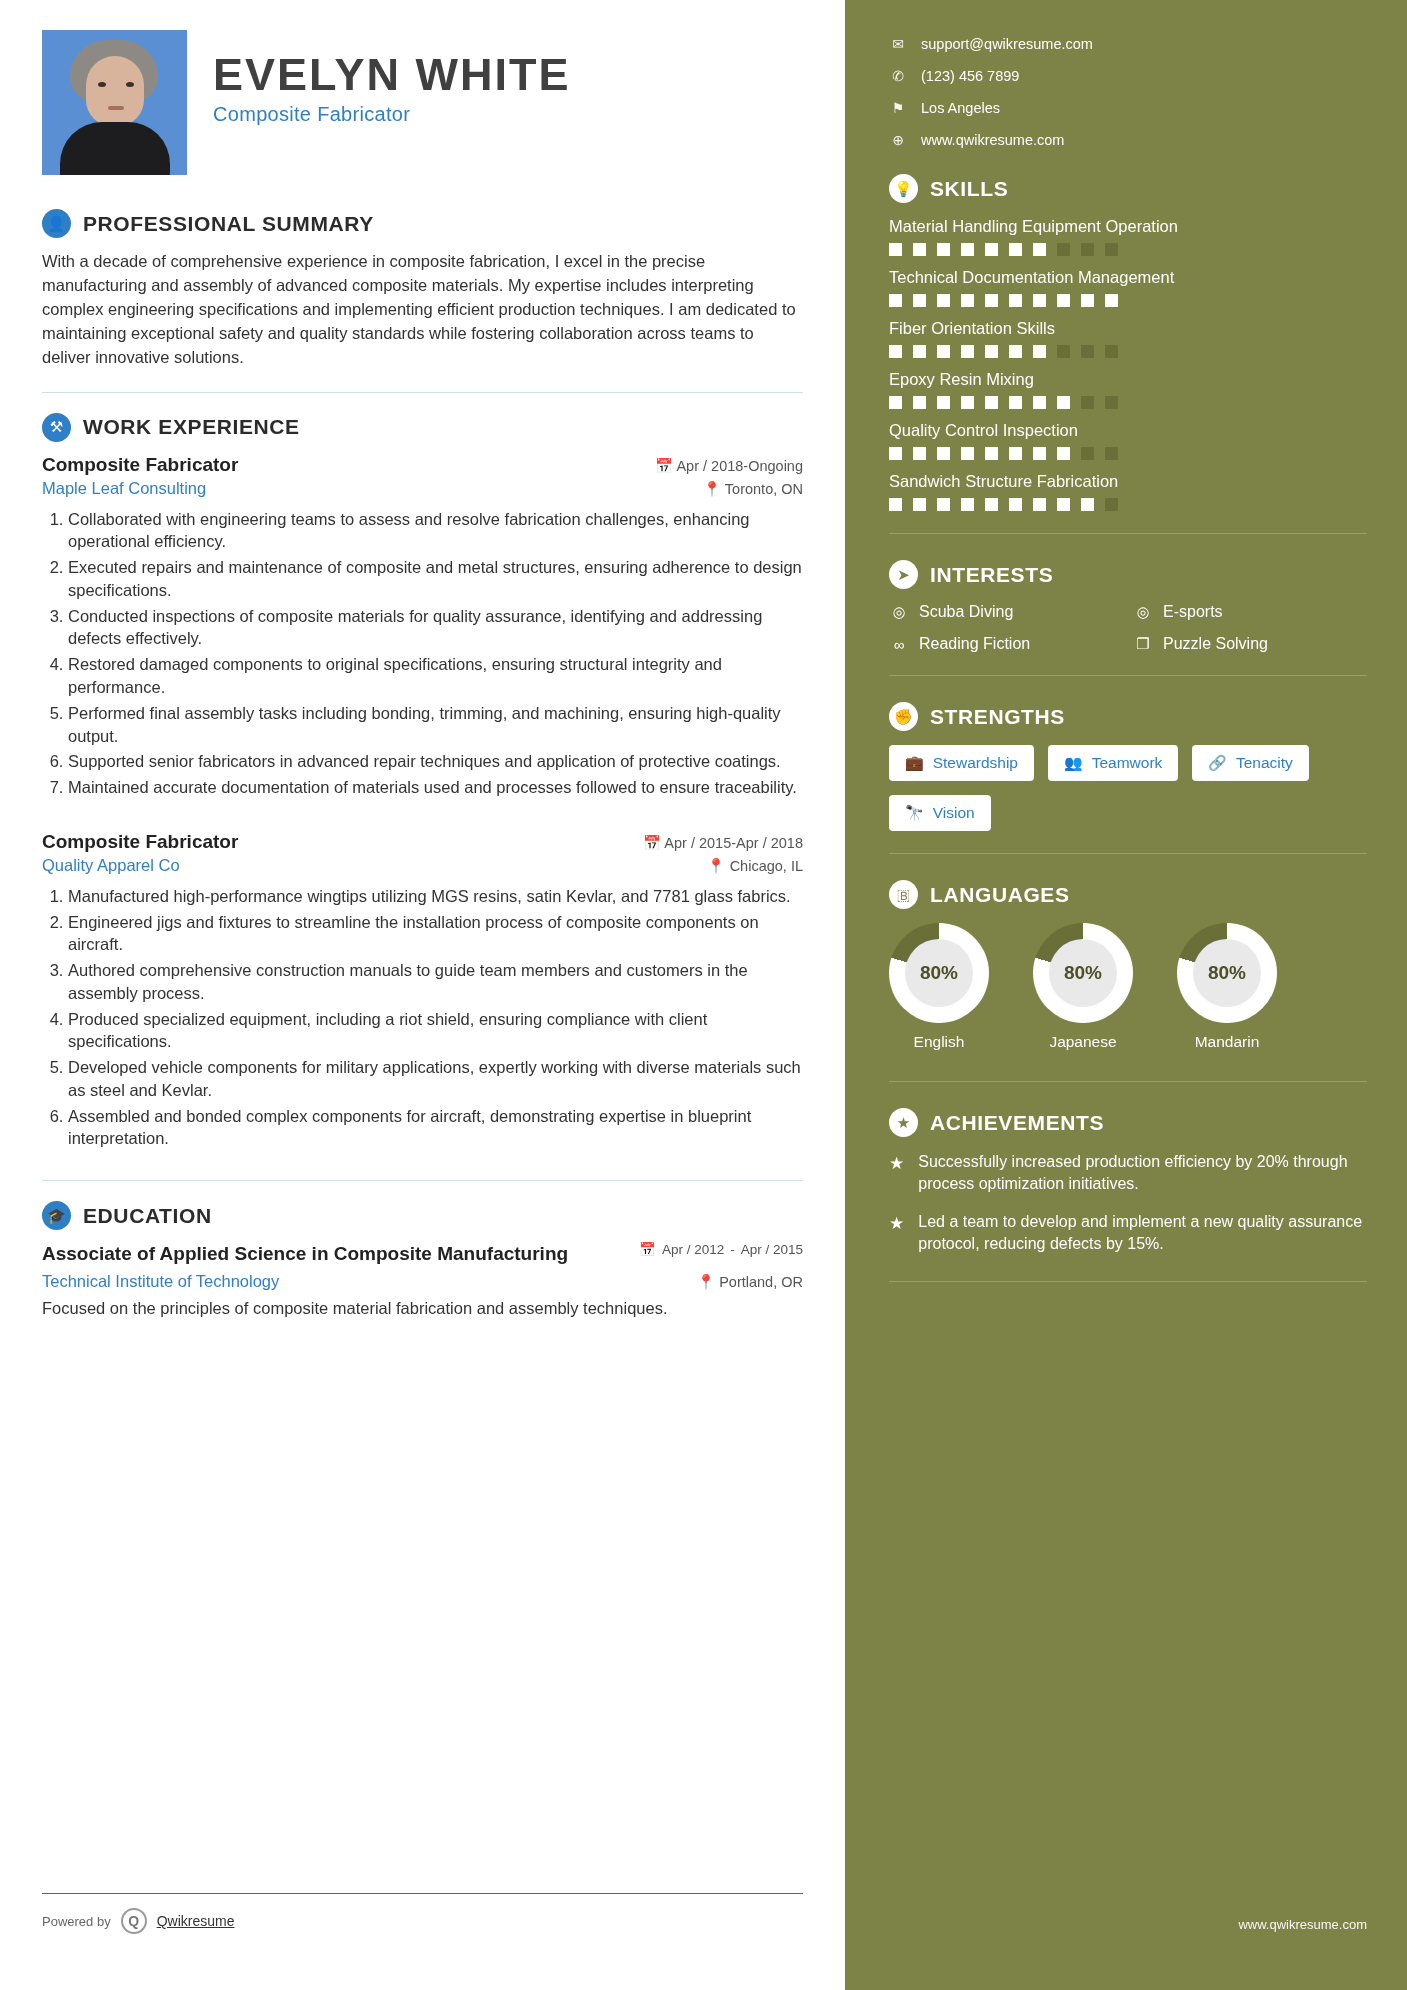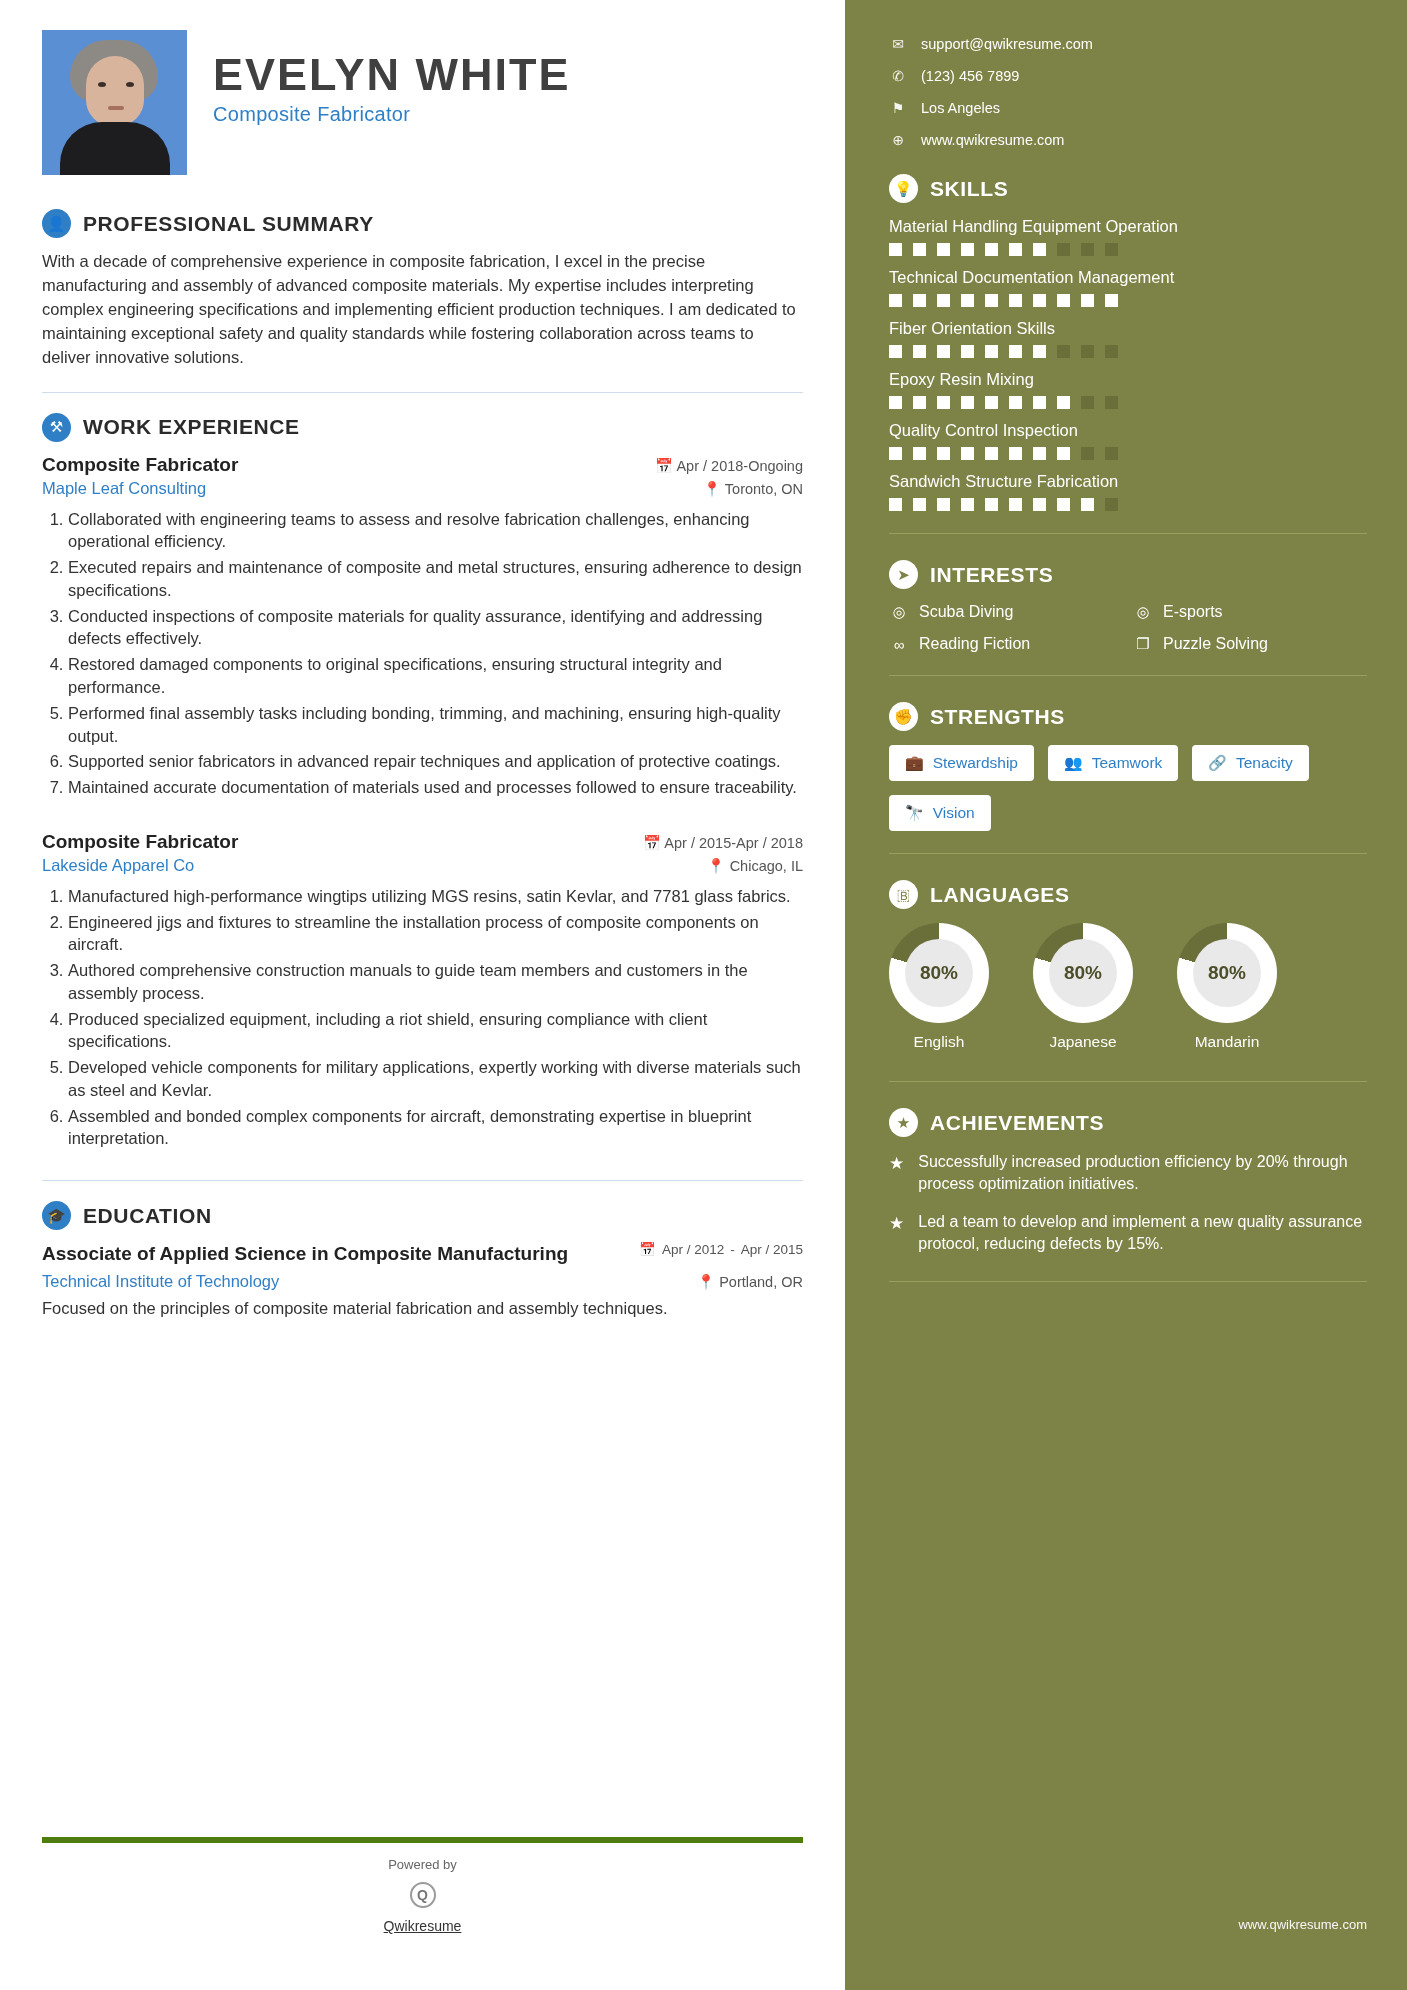--- a/index.html
+++ b/index.html
@@ -60,22 +60,22 @@
   .edu-top { display:flex; justify-content: space-between; align-items: flex-start; }
   .edu-title { font-size: 19px; font-weight: 700; color: #222; max-width: 580px; line-height: 1.25; }
   .edu-date { font-size: 13.5px; color: #555; display:flex; align-items:center; gap:6px; text-align:center; line-height:1.15; }
   .edu-sub { display:flex; justify-content: space-between; align-items: baseline; margin-top: 6px; }
   .edu-school { font-size: 16.5px; color: #2f7fc6; }
   .edu-loc { font-size: 14.5px; color: #555; }
   .edu-desc { font-size: 16.5px; line-height: 1.42; margin-top: 6px; color: #333; }
 
   .footer {
     position: absolute; left: 42px; right: 42px; bottom: 56px;
-    border-top: 6px solid #4d7c0f; padding-top: 14px;
-    display: flex; align-items: center; gap: 10px; flex-direction: column;
+    border-top: 1px solid #4d7c0f; padding-top: 14px;
+    display: flex; align-items: center; gap: 10px;
   }
   .footer .pb { font-size: 13px; color: #666; }
   .qlogo { width: 26px; height: 26px; border-radius: 50%; border: 2px solid #9a9a9a; color:#777;
            display:flex; align-items:center; justify-content:center; font-size:14px; font-weight:700; }
   .qname { font-size: 14px; color: #333; text-decoration: underline; }
 
   
   .right {
     width: 562px; background: #7d8246; color: #ffffff;
     padding: 36px 40px 0 44px; position: relative;
@@ -196,21 +196,21 @@
 
     <div class="job">
       <div class="job-top">
         <div class="job-title">Composite Fabricator</div>
         <div class="job-date">
           <span>📅</span>
           <span>Apr / 2015-Apr / 2018</span>
         </div>
       </div>
       <div class="job-sub">
-        <div class="job-company">Lakeside Apparel Co</div>
+        <div class="job-company">Quality Apparel Co</div>
         <div class="job-loc">
           <span>📍</span>
           <span>Chicago, IL</span>
         </div>
       </div>
       <ol class="bullets">
         <li>Manufactured high-performance wingtips utilizing MGS resins, satin Kevlar, and 7781 glass fabrics.</li>
         <li>Engineered jigs and fixtures to streamline the installation process of composite components on aircraft.</li>
         <li>Authored comprehensive construction manuals to guide team members and customers in the assembly process.</li>
         <li>Produced specialized equipment, including a riot shield, ensuring compliance with client specifications.</li>

